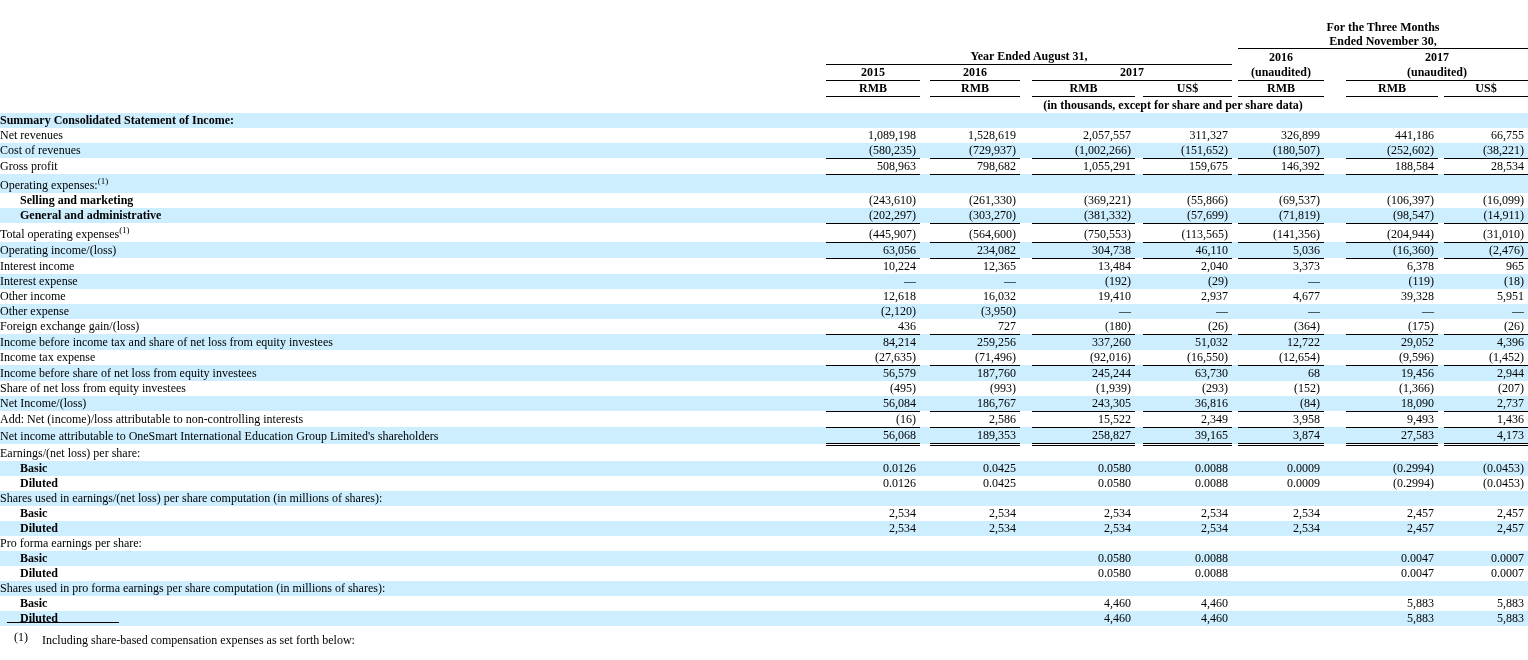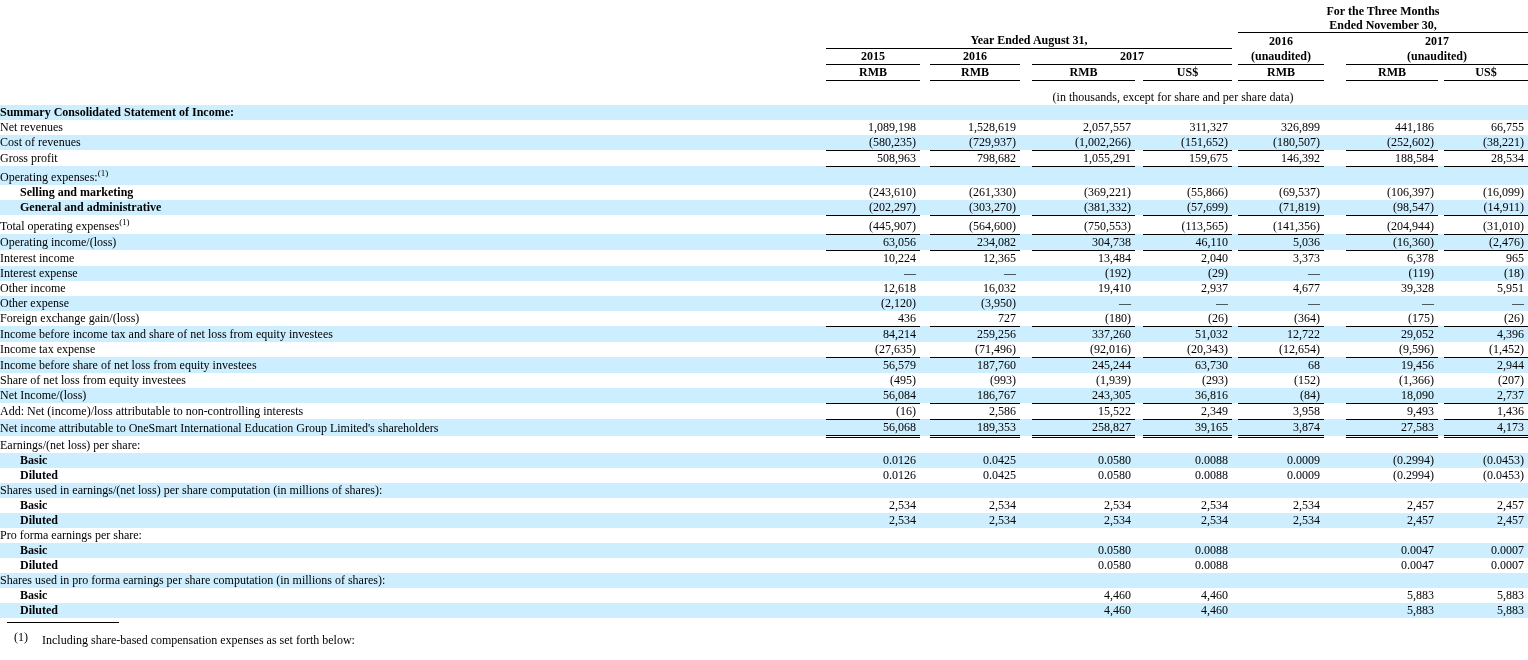--- a/index.html
+++ b/index.html
@@ -1,40 +1,40 @@
 <!DOCTYPE html>
 <html><head>
 <meta charset="utf-8">
 <style>
   html,body { margin:0; padding:0; background:#fff; }
   .page {
     position:relative; width:1528px; height:660px;
     font-family:"Liberation Serif","DejaVu Serif",serif;
     color:#000; background:#fff; overflow:hidden;
   }
-  table { border-collapse:collapse; table-layout:fixed; width:1528px; }
+  table { border-collapse:collapse; table-layout:fixed; width:1528px;margin-top:16px; }
   td, th {
     padding:0; margin:0; font-size:12px; line-height:15px; height:15px;
     vertical-align:bottom; white-space:nowrap; overflow:visible;
     font-weight:normal; text-align:left;
   }
   thead th { font-weight:bold; text-align:center; }
   thead td { border:none; }
   .u   { border-bottom:1px solid #000; }
   .dbl { border-bottom:3px double #000; }
   .num { text-align:right; padding-right:4px; }
   .lbl { padding-left:0; }
   .ind { padding-left:20px;font-weight:bold; }
   .b   { font-weight:bold; }
   tr.shaded { background:#cceeff; }
   tr.tall td { height:18px; }
   sup { font-size:9px; line-height:0; vertical-align:super; }
   .tm { line-height:14px; padding-top:3px; height:29px; }
   .grp { }
-  .units { text-align:center; font-weight:normal; height:24px; }
+  .units { text-align:center; font-weight:bold; height:16px; }
   .yr2 div { line-height:15px; }
   .footnote-sep {
     position:absolute; left:7px; top:622px; width:112px;
     border-top:1px solid #000; height:0;
   }
   .footnote { position:absolute; left:14px; top:633px; font-size:12px; }
   .fn-num { display:inline-block; width:28px; position:relative; top:-3px; }
 </style>
 </head>
 <body>
@@ -373,21 +373,21 @@
         </tr>
         <tr>
           <td class="lbl">Income tax expense</td>
           <td></td>
           <td class="num u">(27,635)</td>
           <td></td>
           <td class="num u">(71,496)</td>
           <td></td>
           <td class="num u">(92,016)</td>
           <td></td>
-          <td class="num u">(20,343)</td>
+          <td class="num u">(16,550)</td>
           <td></td>
           <td class="num u">(12,654)</td>
           <td></td>
           <td class="num u">(9,596)</td>
           <td></td>
           <td class="num u">(1,452)</td>
         </tr>
         <tr class="shaded">
           <td class="lbl">Income before share of net loss from equity investees</td>
           <td></td>

